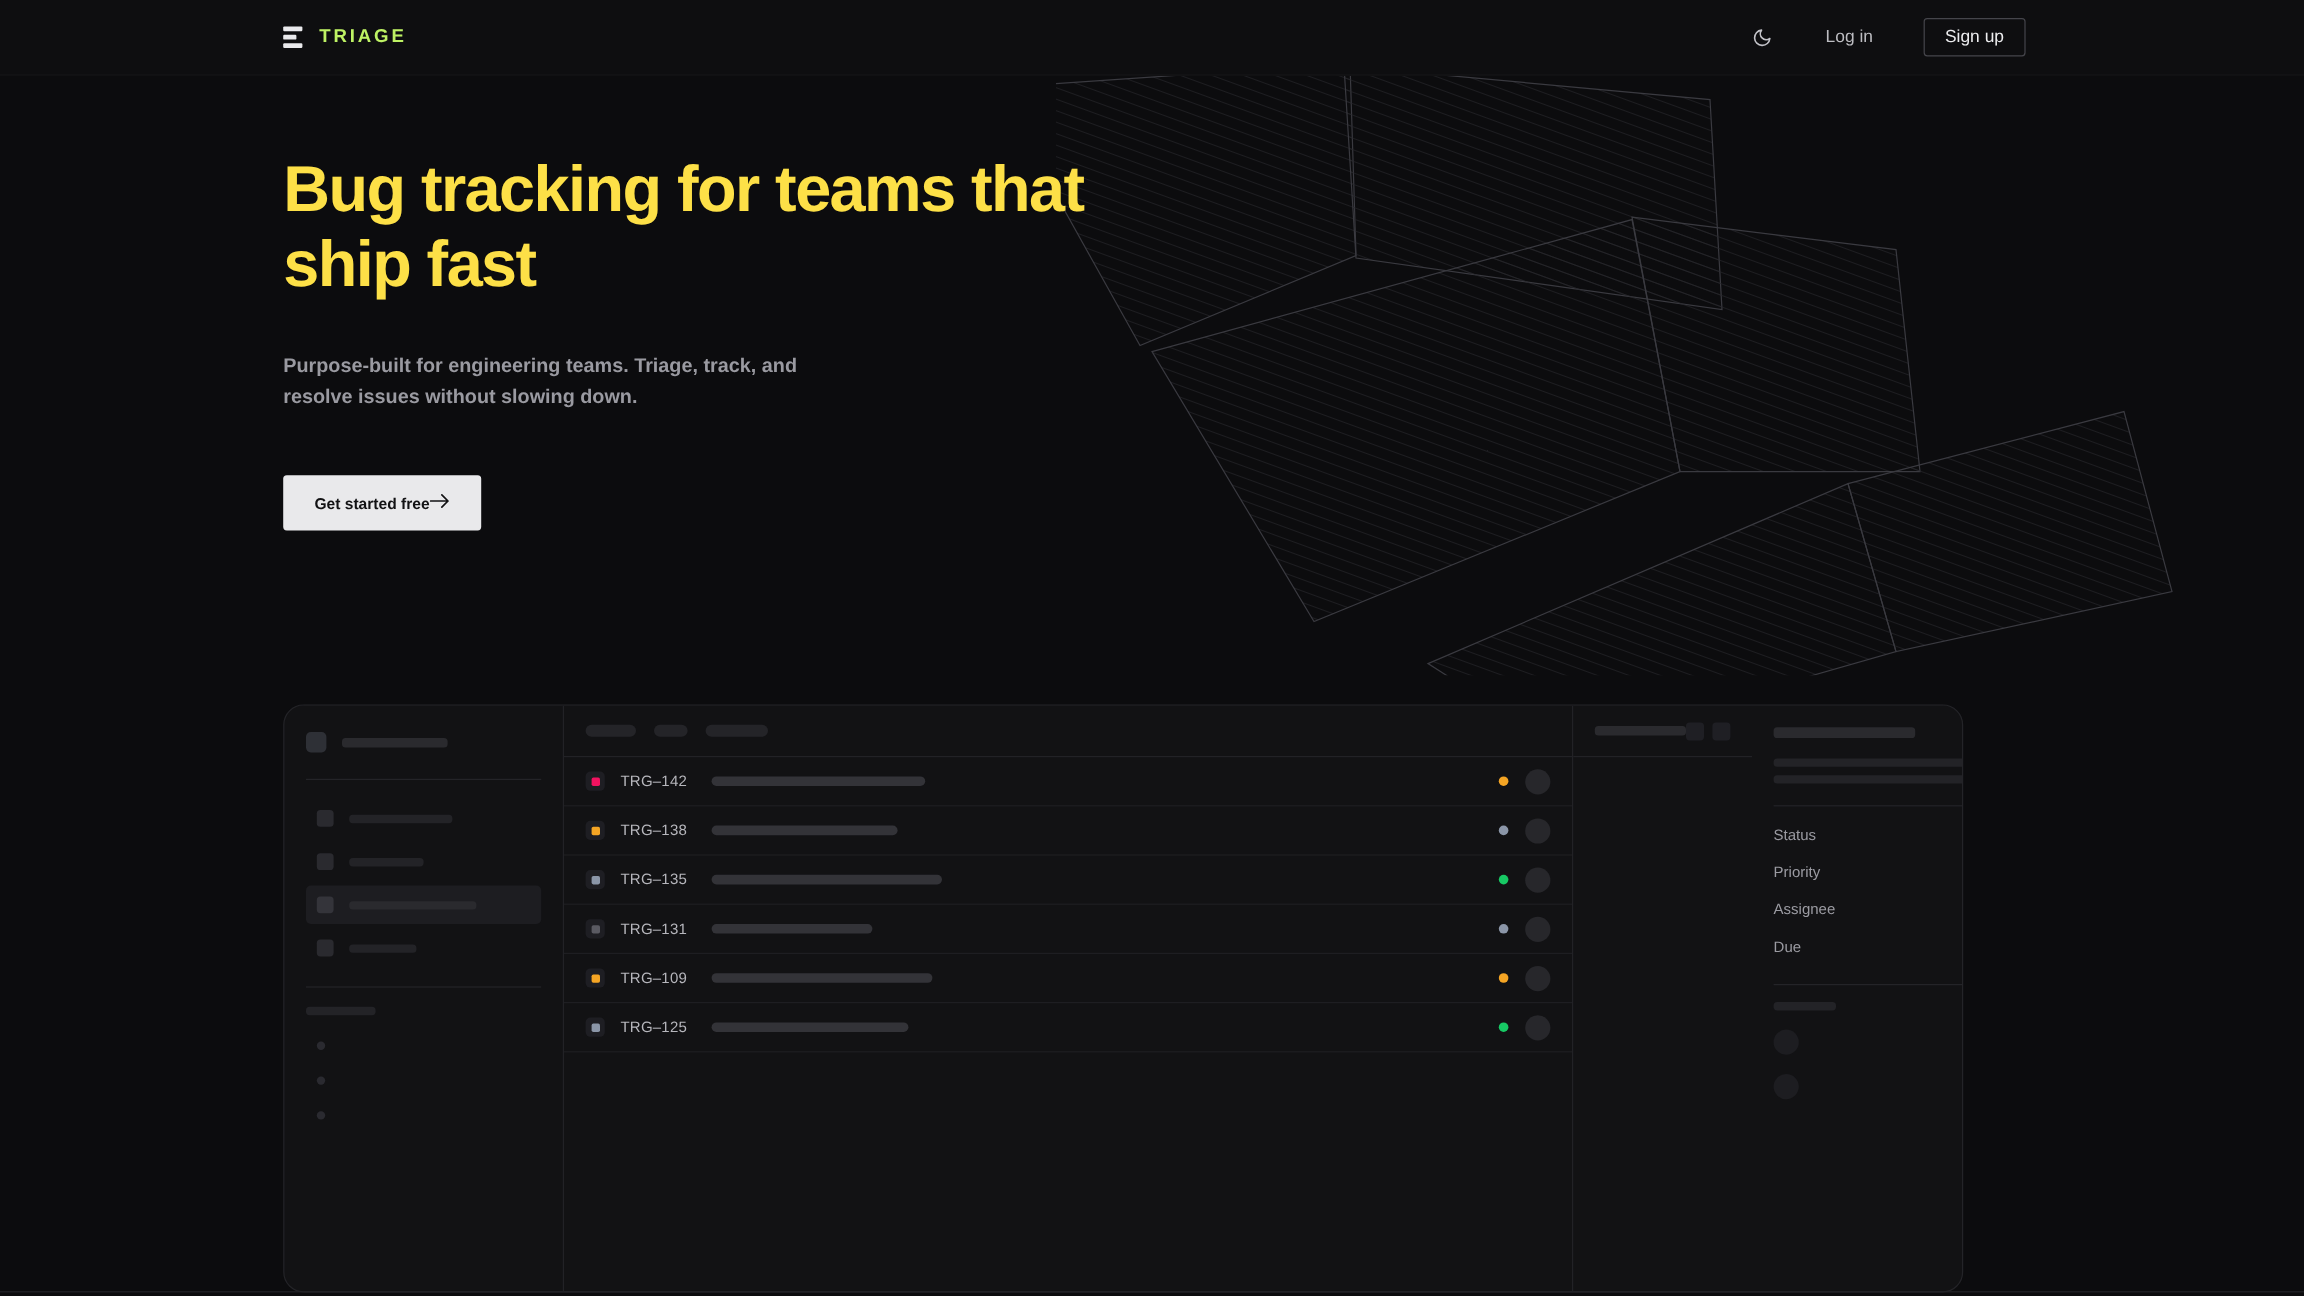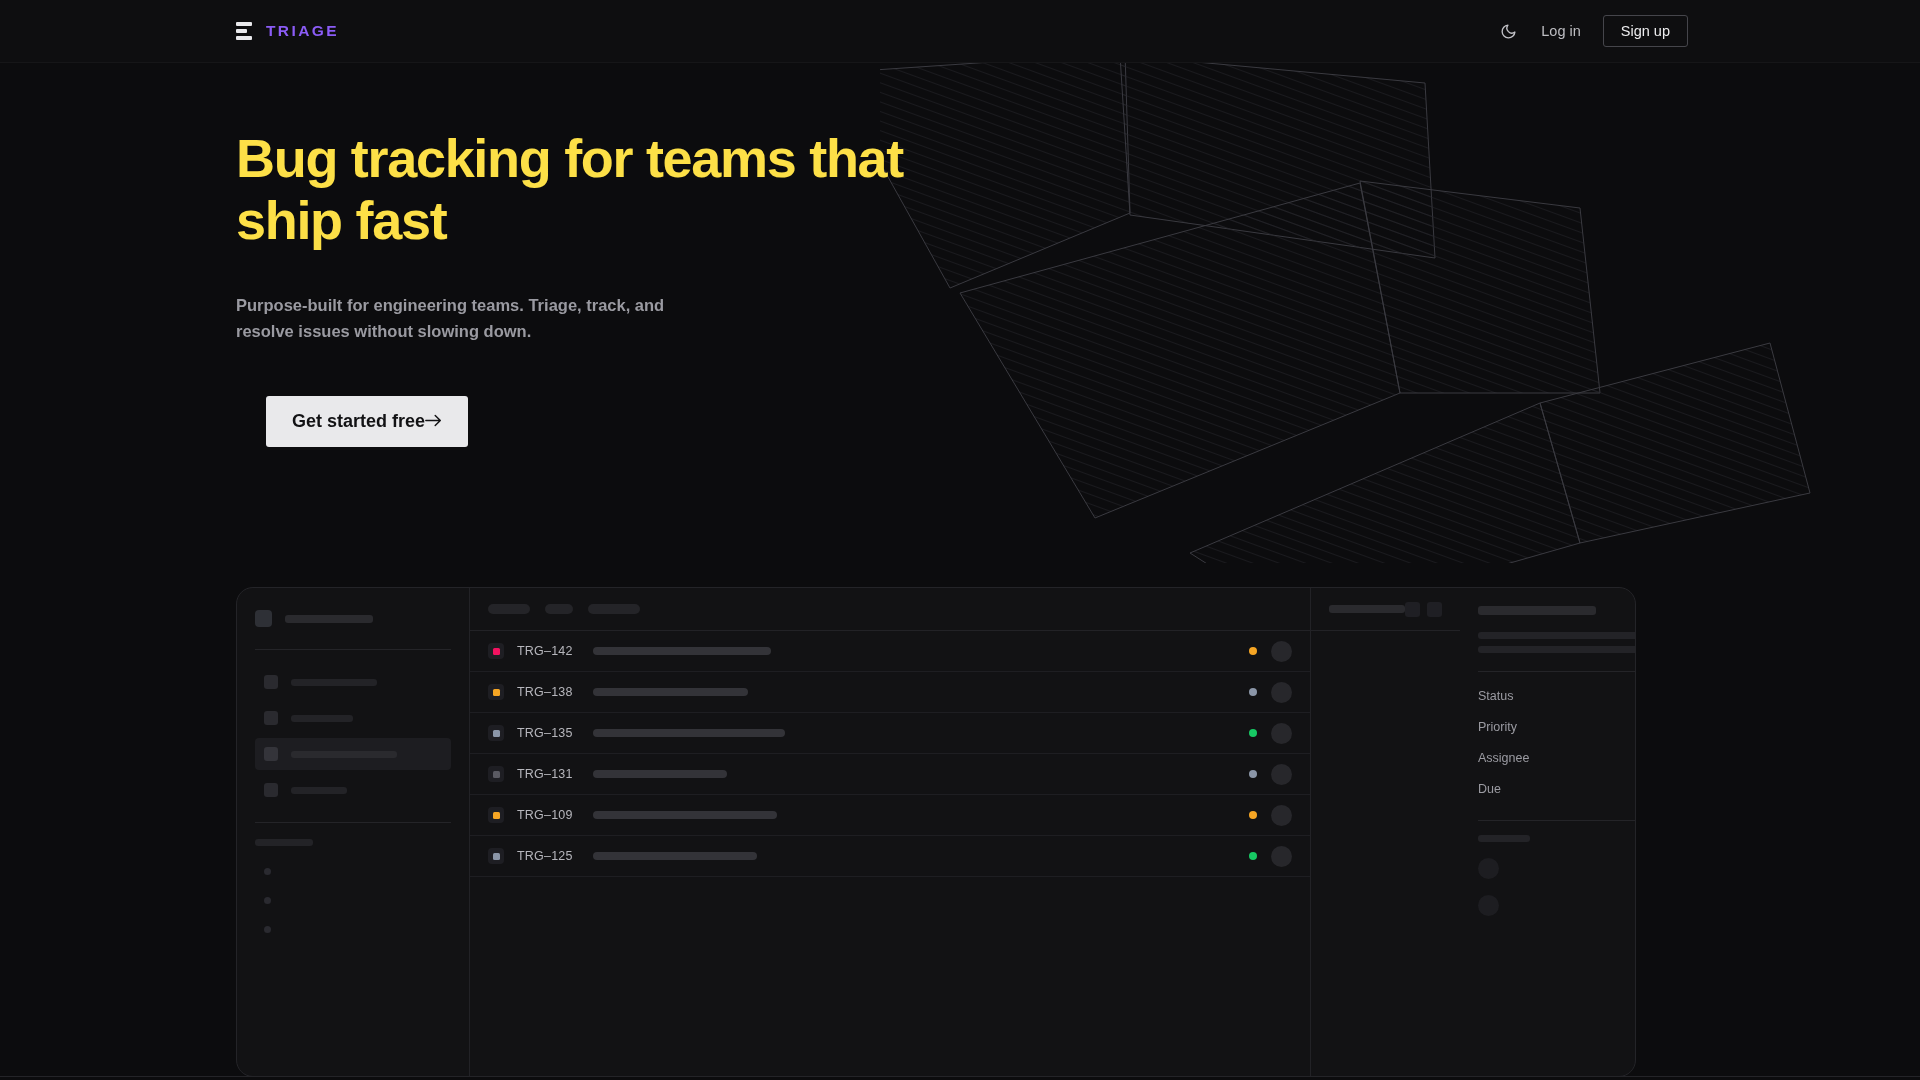--- a/index.html
+++ b/index.html
@@ -18,24 +18,24 @@
     border-bottom:1px solid #161618;
     z-index:40;
   }
   .brand { position:absolute; left:236px; display:flex; align-items:center; gap:14px; }
   .logo-mark { width:16px; height:18px; display:flex; flex-direction:column; justify-content:space-between; }
   .logo-mark i { display:block; height:4px; background:#e9e9ec; border-radius:1px; }
   .logo-mark i:nth-child(1){ width:16px; }
   .logo-mark i:nth-child(2){ width:11px; }
   .logo-mark i:nth-child(3){ width:16px; }
   .brand-name {
-    font-size:15.5px; font-weight:700; letter-spacing:2.4px; color:#8b5cf6;
+    font-size:15.5px; font-weight:700; letter-spacing:2.4px; color:#bef264;
   }
   .topbar-right {
-    position:absolute; right:232px; display:flex; align-items:center; gap:22px;
+    position:absolute; right:232px; display:flex; align-items:center; gap:42px;
   }
   .moon-btn { width:22px; height:22px; display:flex; align-items:center; justify-content:center; cursor:pointer; }
   .login-link { font-size:14.5px; color:#bdbdc2; cursor:pointer; }
   .signup-btn {
     font-size:14.5px; color:#ededef; padding:7px 17px;
     border:1px solid #45454b; border-radius:3px; background:transparent; cursor:pointer;
     font-family:inherit;
   }
 
   
@@ -44,23 +44,22 @@
   .hero-copy { position:absolute; left:236px; top:64px; width:760px; z-index:5; }
   h1.headline {
     font-size:54px; line-height:1.15; font-weight:700; letter-spacing:-1.3px; color:#fde047;
   }
   .subcopy {
     margin-top:42px; font-size:16.5px; line-height:1.55; color:#9a9aa1; max-width:470px;font-weight:bold;
   }
   .cta {
     margin-top:52px; display:inline-flex; align-items:center; gap:0;
     background:#e9e9eb; color:#121214; border:none; border-radius:3px;
-    padding:15px 26px; font-size:18px; font-weight:600; cursor:pointer;
+    padding:15px 26px; font-size:13px; font-weight:600; cursor:pointer;
     font-family:inherit;
-    margin-left:30px;
   }
 
   
   .mockup {
     position:absolute; left:236px; top:524px; width:1400px; height:490px;
     background:#121214; border:1px solid #242428; border-radius:17px;
     display:flex; overflow:hidden;
   }
   .mk-sidebar { width:233px; border-right:1px solid #222226; padding:22px 18px 0 18px; flex-shrink:0; }
   .mk-list { flex:1; display:flex; flex-direction:column; min-width:0; }

